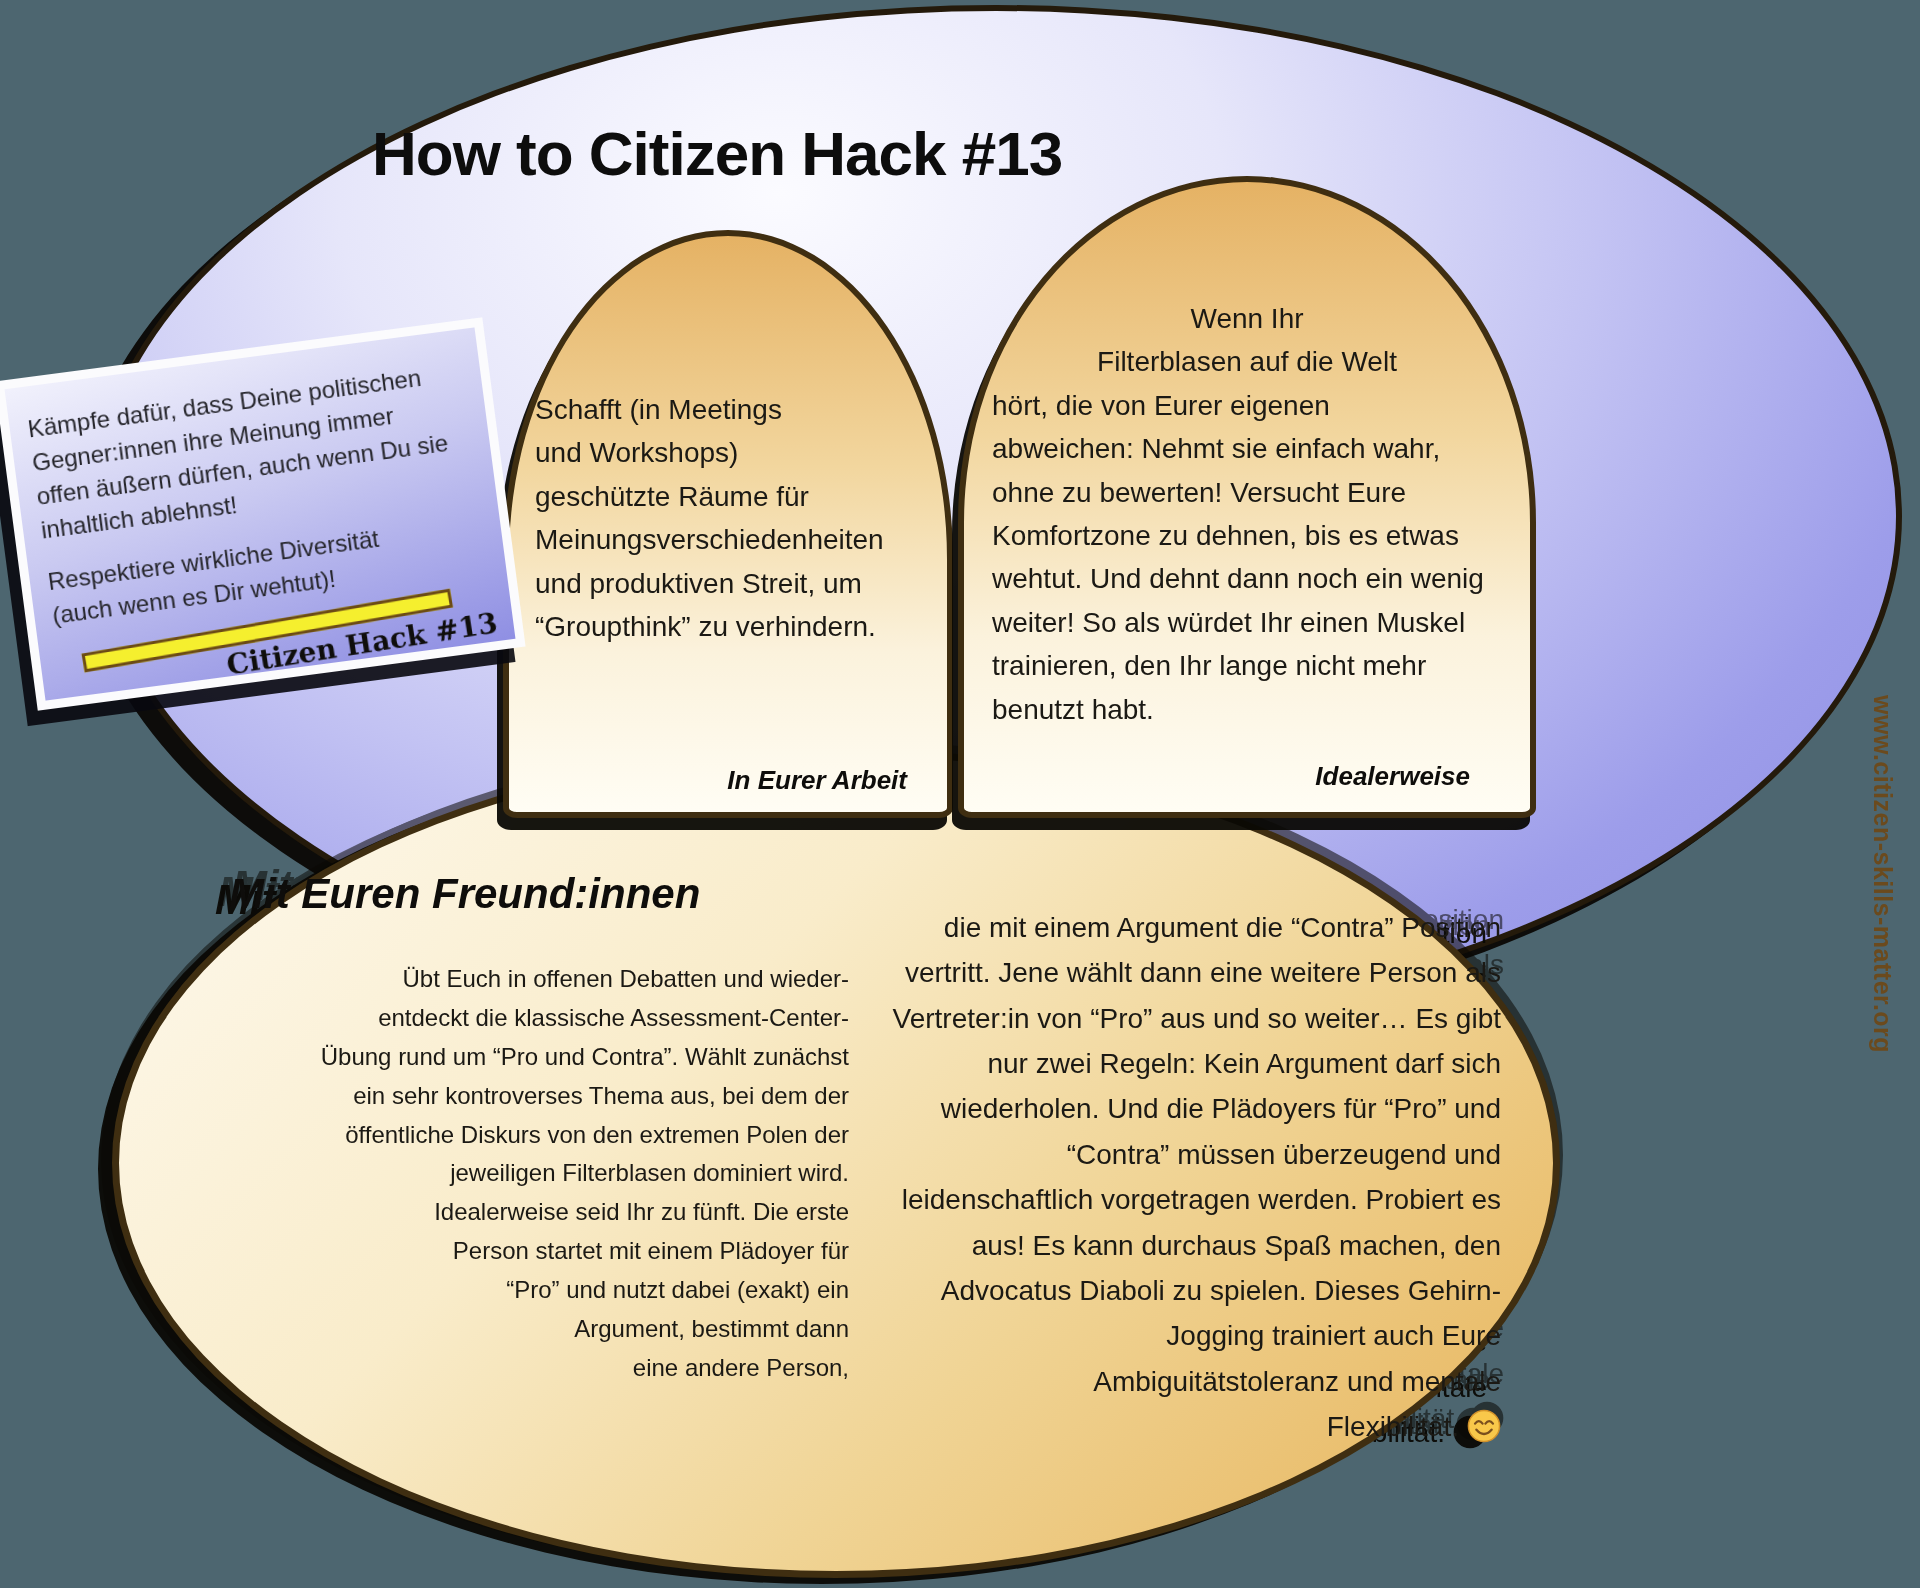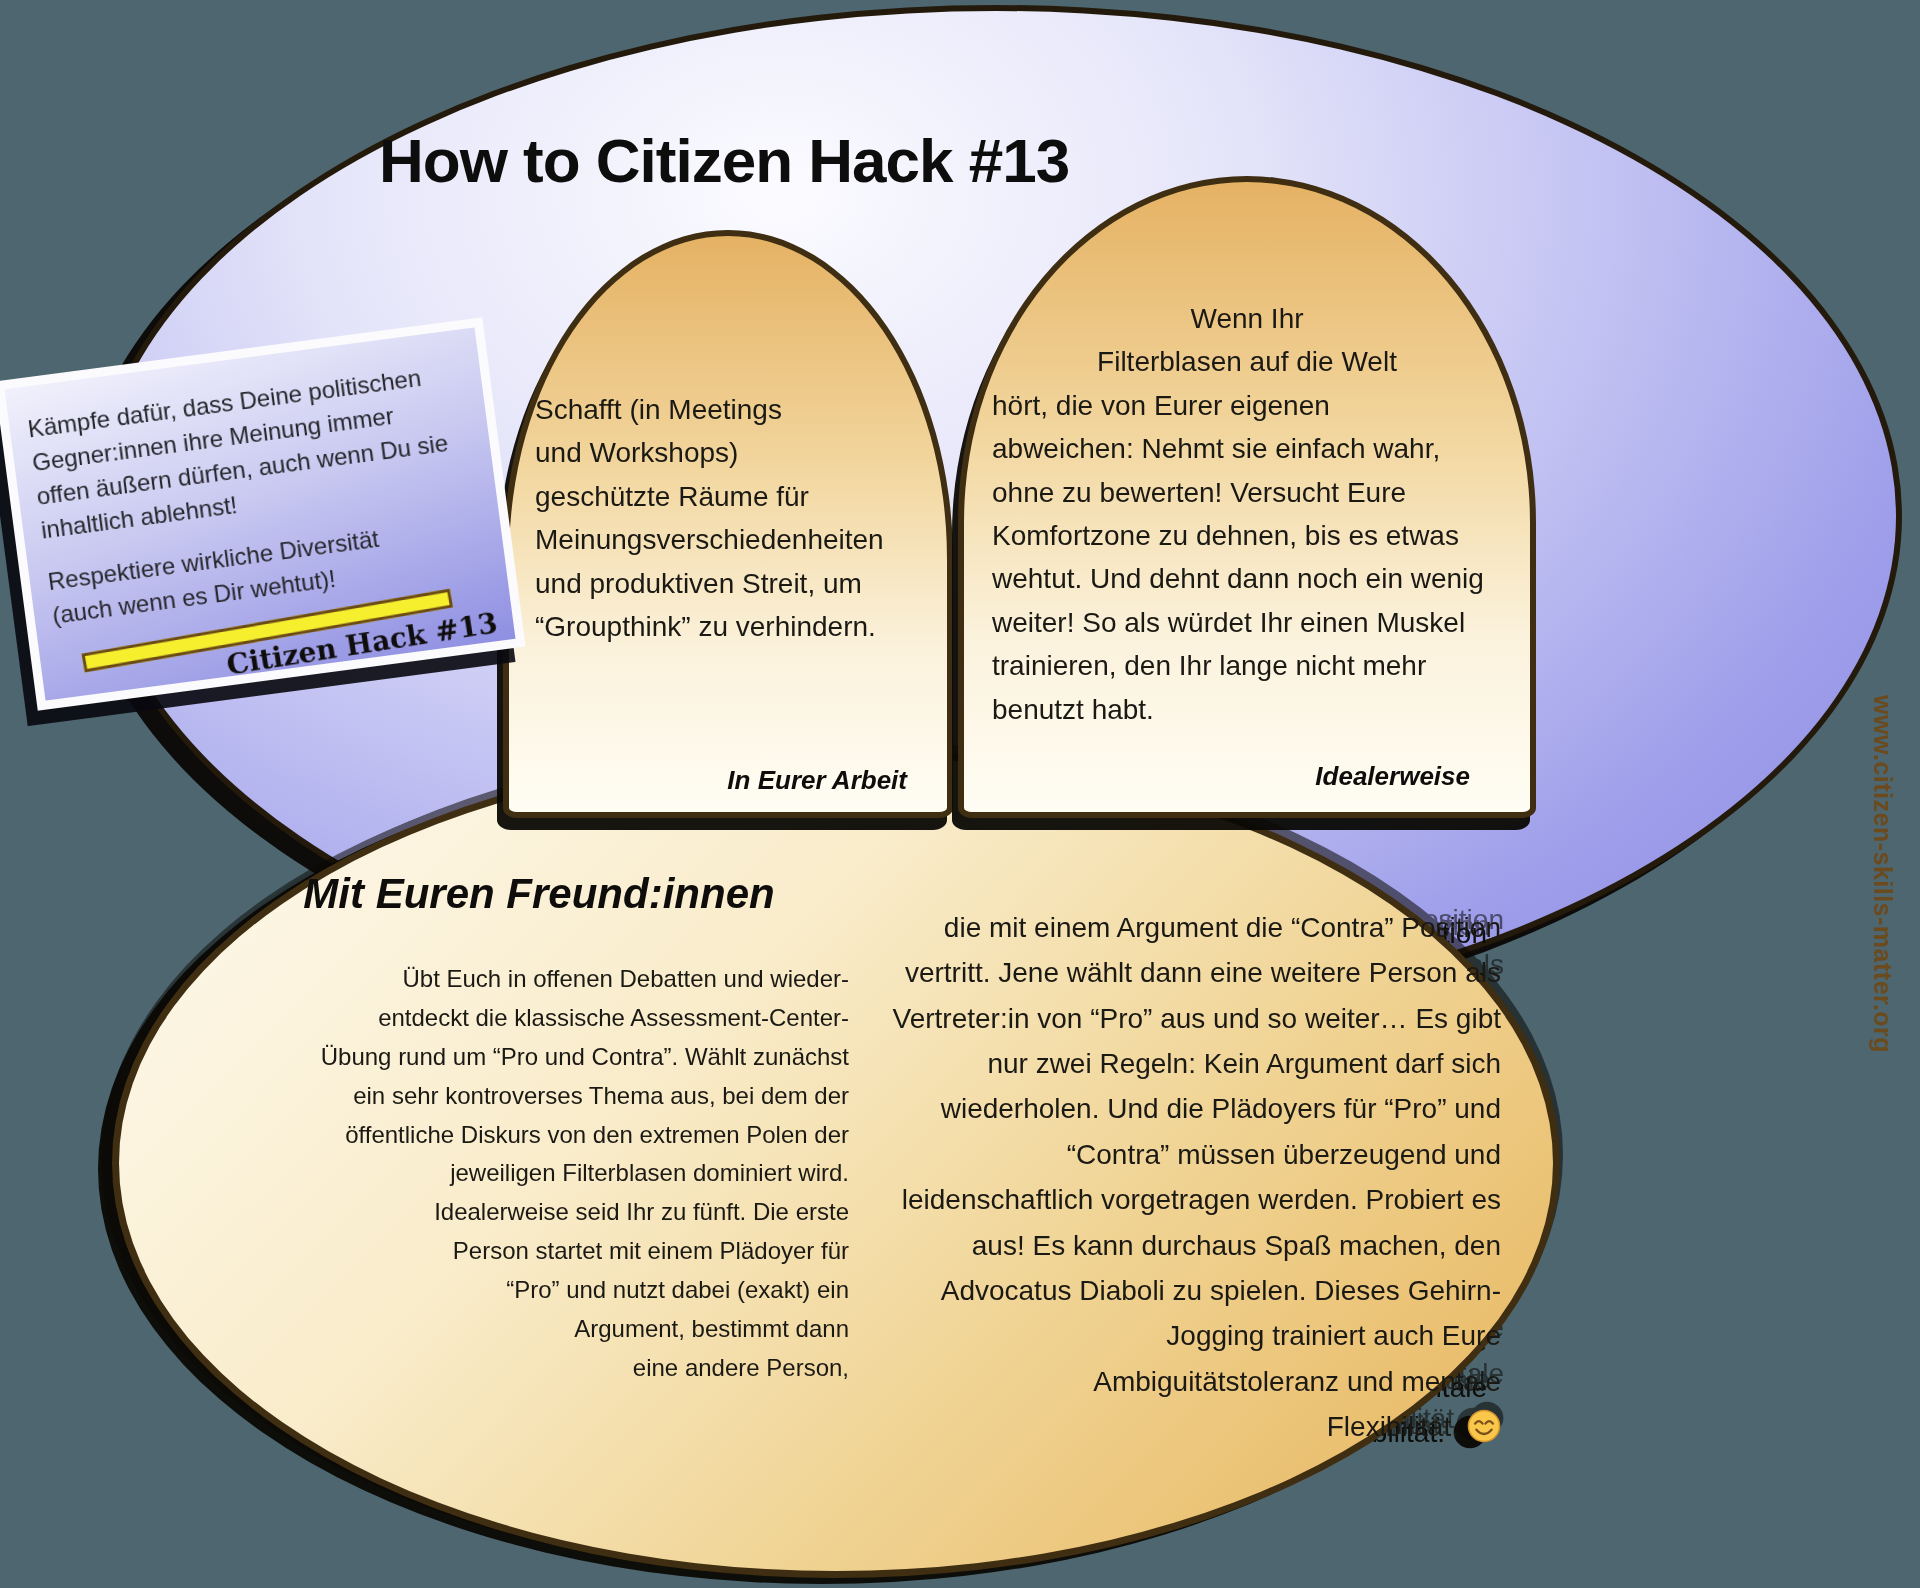--- a/index.html
+++ b/index.html
@@ -14,21 +14,21 @@
   
   .ellipse-purple{
     position:absolute;left:90px;top:5px;width:1800px;height:1010px;
     border-radius:50%;
     background:radial-gradient(ellipse at 38% 18%, #fbfbff 0%, #e6e6fa 28%, #c3c3f3 52%, #9d9dea 76%, #8b8be2 100%);
     border:6px solid #241a0b;
     filter:drop-shadow(-15px 11px 0 rgba(9,7,4,.95));
     z-index:1;
   }
   .title{
-    position:absolute;left:372px;top:118px;z-index:2;margin:7px;
+    position:absolute;left:372px;top:118px;z-index:2;margin:0;
     font-size:62px;font-weight:800;letter-spacing:-1px;color:#0d0d0d;
   }
 
   
   .bubble{
     position:absolute;z-index:3;
     background:linear-gradient(180deg,#e5b264 0%,#f2d69e 40%,#fbf2dc 72%,#fffdf4 100%);
     border:6px solid #3f2e11;
     filter:drop-shadow(-6px 12px 0 rgba(10,8,4,.95));
     box-sizing:border-box;
@@ -56,21 +56,21 @@
   
   .ellipse-bottom{
     position:absolute;left:112px;top:748px;width:1448px;height:830px;z-index:2;
     border-radius:50%;
     background:linear-gradient(135deg,#fefaf0 0%,#f9ecca 38%,#f0d495 65%,#e6b257 100%);
     border:7px solid #3f2e11;
     filter:drop-shadow(-14px 6px 0 rgba(10,8,4,.95)) drop-shadow(3px -8px 0 rgba(10,8,4,.55));
     box-sizing:border-box;
   }
   .friends-heading{
-    position:absolute;left:110px;top:115px;width:620px;margin:0;text-align:center;
+    position:absolute;left:110px;top:115px;width:620px;margin:0;text-align:left;
     font-size:42px;font-weight:800;font-style:italic;color:#0e0d0b;
   }
   .col-left{
     position:absolute;left:30px;top:205px;width:700px;margin:0;text-align:right;
     font-size:24px;line-height:1.62;color:#1b1914;
   }
   .col-right{
     position:absolute;left:722px;top:150px;width:660px;margin:0;text-align:right;
     font-size:28px;line-height:1.62;color:#1b1914;
   }

